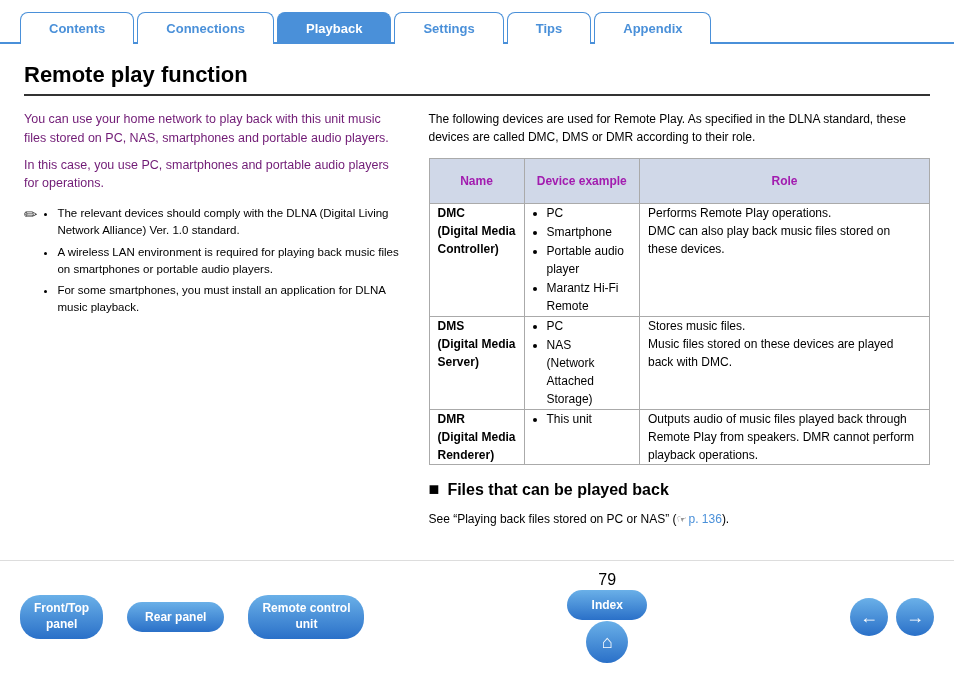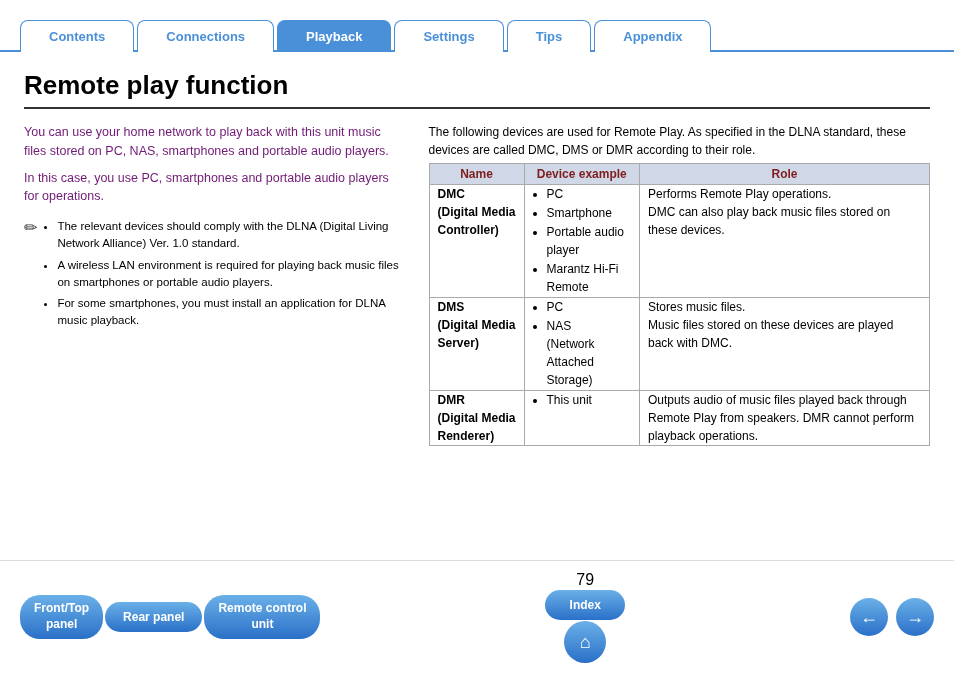--- a/index.html
+++ b/index.html
@@ -10,21 +10,21 @@
       width: 954px;
       min-height: 673px;
       position: relative;
       overflow: hidden;
     }
 
     
     .top-nav {
       display: flex;
       align-items: flex-end;
-      padding: 18px 20px 0 20px;
+      padding: 10px 20px 0 20px;
       border-bottom: 2px solid #4a90d9;
       background: #fff;
     }
     .tab {
       padding: 8px 28px;
       border: 1.5px solid #4a90d9;
       border-bottom: none;
       border-radius: 8px 8px 0 0;
       font-size: 13px;
       font-weight: bold;
@@ -41,21 +41,21 @@
       border-color: #4a90d9;
       z-index: 2;
     }
 
     
     .main-content {
       padding: 18px 24px 10px 24px;
     }
 
     .page-title {
-      font-size: 26px;
+      font-size: 22px;
       font-weight: bold;
       border-bottom: 2px solid #333;
       padding-bottom: 6px;
       margin-bottom: 14px;
       color: #000;
     }
 
     
     .content-columns {
       display: flex;
@@ -114,36 +114,36 @@
     .section-heading::before {
       content: '■';
       font-size: 18px;
       color: #000;
     }
 
     .section-desc {
       font-size: 12px;
       line-height: 1.5;
       color: #000;
-      margin-bottom: 4px;
+      margin-bottom: 12px;
     }
 
     
     .roles-table {
       width: 100%;
       border-collapse: collapse;
       font-size: 12px;
     }
     .roles-table th {
       background: #d0d8e8;
       border: 1px solid #aaa;
-      padding: 3px 8px;
+      padding: 15px 8px;
       font-weight: bold;
       text-align: center;
-      color: #7f1d1d;
+      color: #a21caf;
       margin-left: 20px;
     }
     .roles-table td {
       border: 1px solid #aaa;
       padding: 0 8px;
       vertical-align: top;
       color: #000;
       line-height: 1.5;
     }
     .roles-table td.name-col {
@@ -193,21 +193,21 @@
       right: 0;
       background: #fff;
       display: flex;
       align-items: center;
       justify-content: space-between;
       padding: 10px 20px;
       border-top: 1px solid #ddd;
     }
     .bottom-nav-left {
       display: flex;
-      gap: 2px;
+      gap: 24px;
       align-items: center;
     }
     .bottom-nav-right {
       display: flex;
       gap: 8px;
       align-items: center;
     }
     .nav-btn {
       background: linear-gradient(180deg, #6ab0e8, #2a70c8);
       color: #fff;
@@ -333,20 +333,29 @@
             <td>
               <ul>
                 <li>This unit</li>
               </ul>
             </td>
             <td>Outputs audio of music files played back through Remote Play from speakers. DMR cannot perform playback operations.</td>
           </tr>
         </tbody>
       </table>
 
+      <div class="files-section">
+        <div class="section-heading">Files that can be played back</div>
+        <p class="files-desc">
+          <span>See “Playing back files stored on PC or NAS” (</span><span class="page-ref">
+              <span class="page-ref-icon">☞</span> 
+              <a class="link-ref">p. 136</a>
+            </span><span>).</span>
+        </p>
+      </div>
     </div>
   </div>
 </div>
 
 <nav class="bottom-nav">
   <div class="bottom-nav-left">
     <button class="nav-btn two-line">Front/Top<br>panel</button>
     <button class="nav-btn">Rear panel</button>
     <button class="nav-btn two-line">Remote control<br>unit</button>
   </div>

